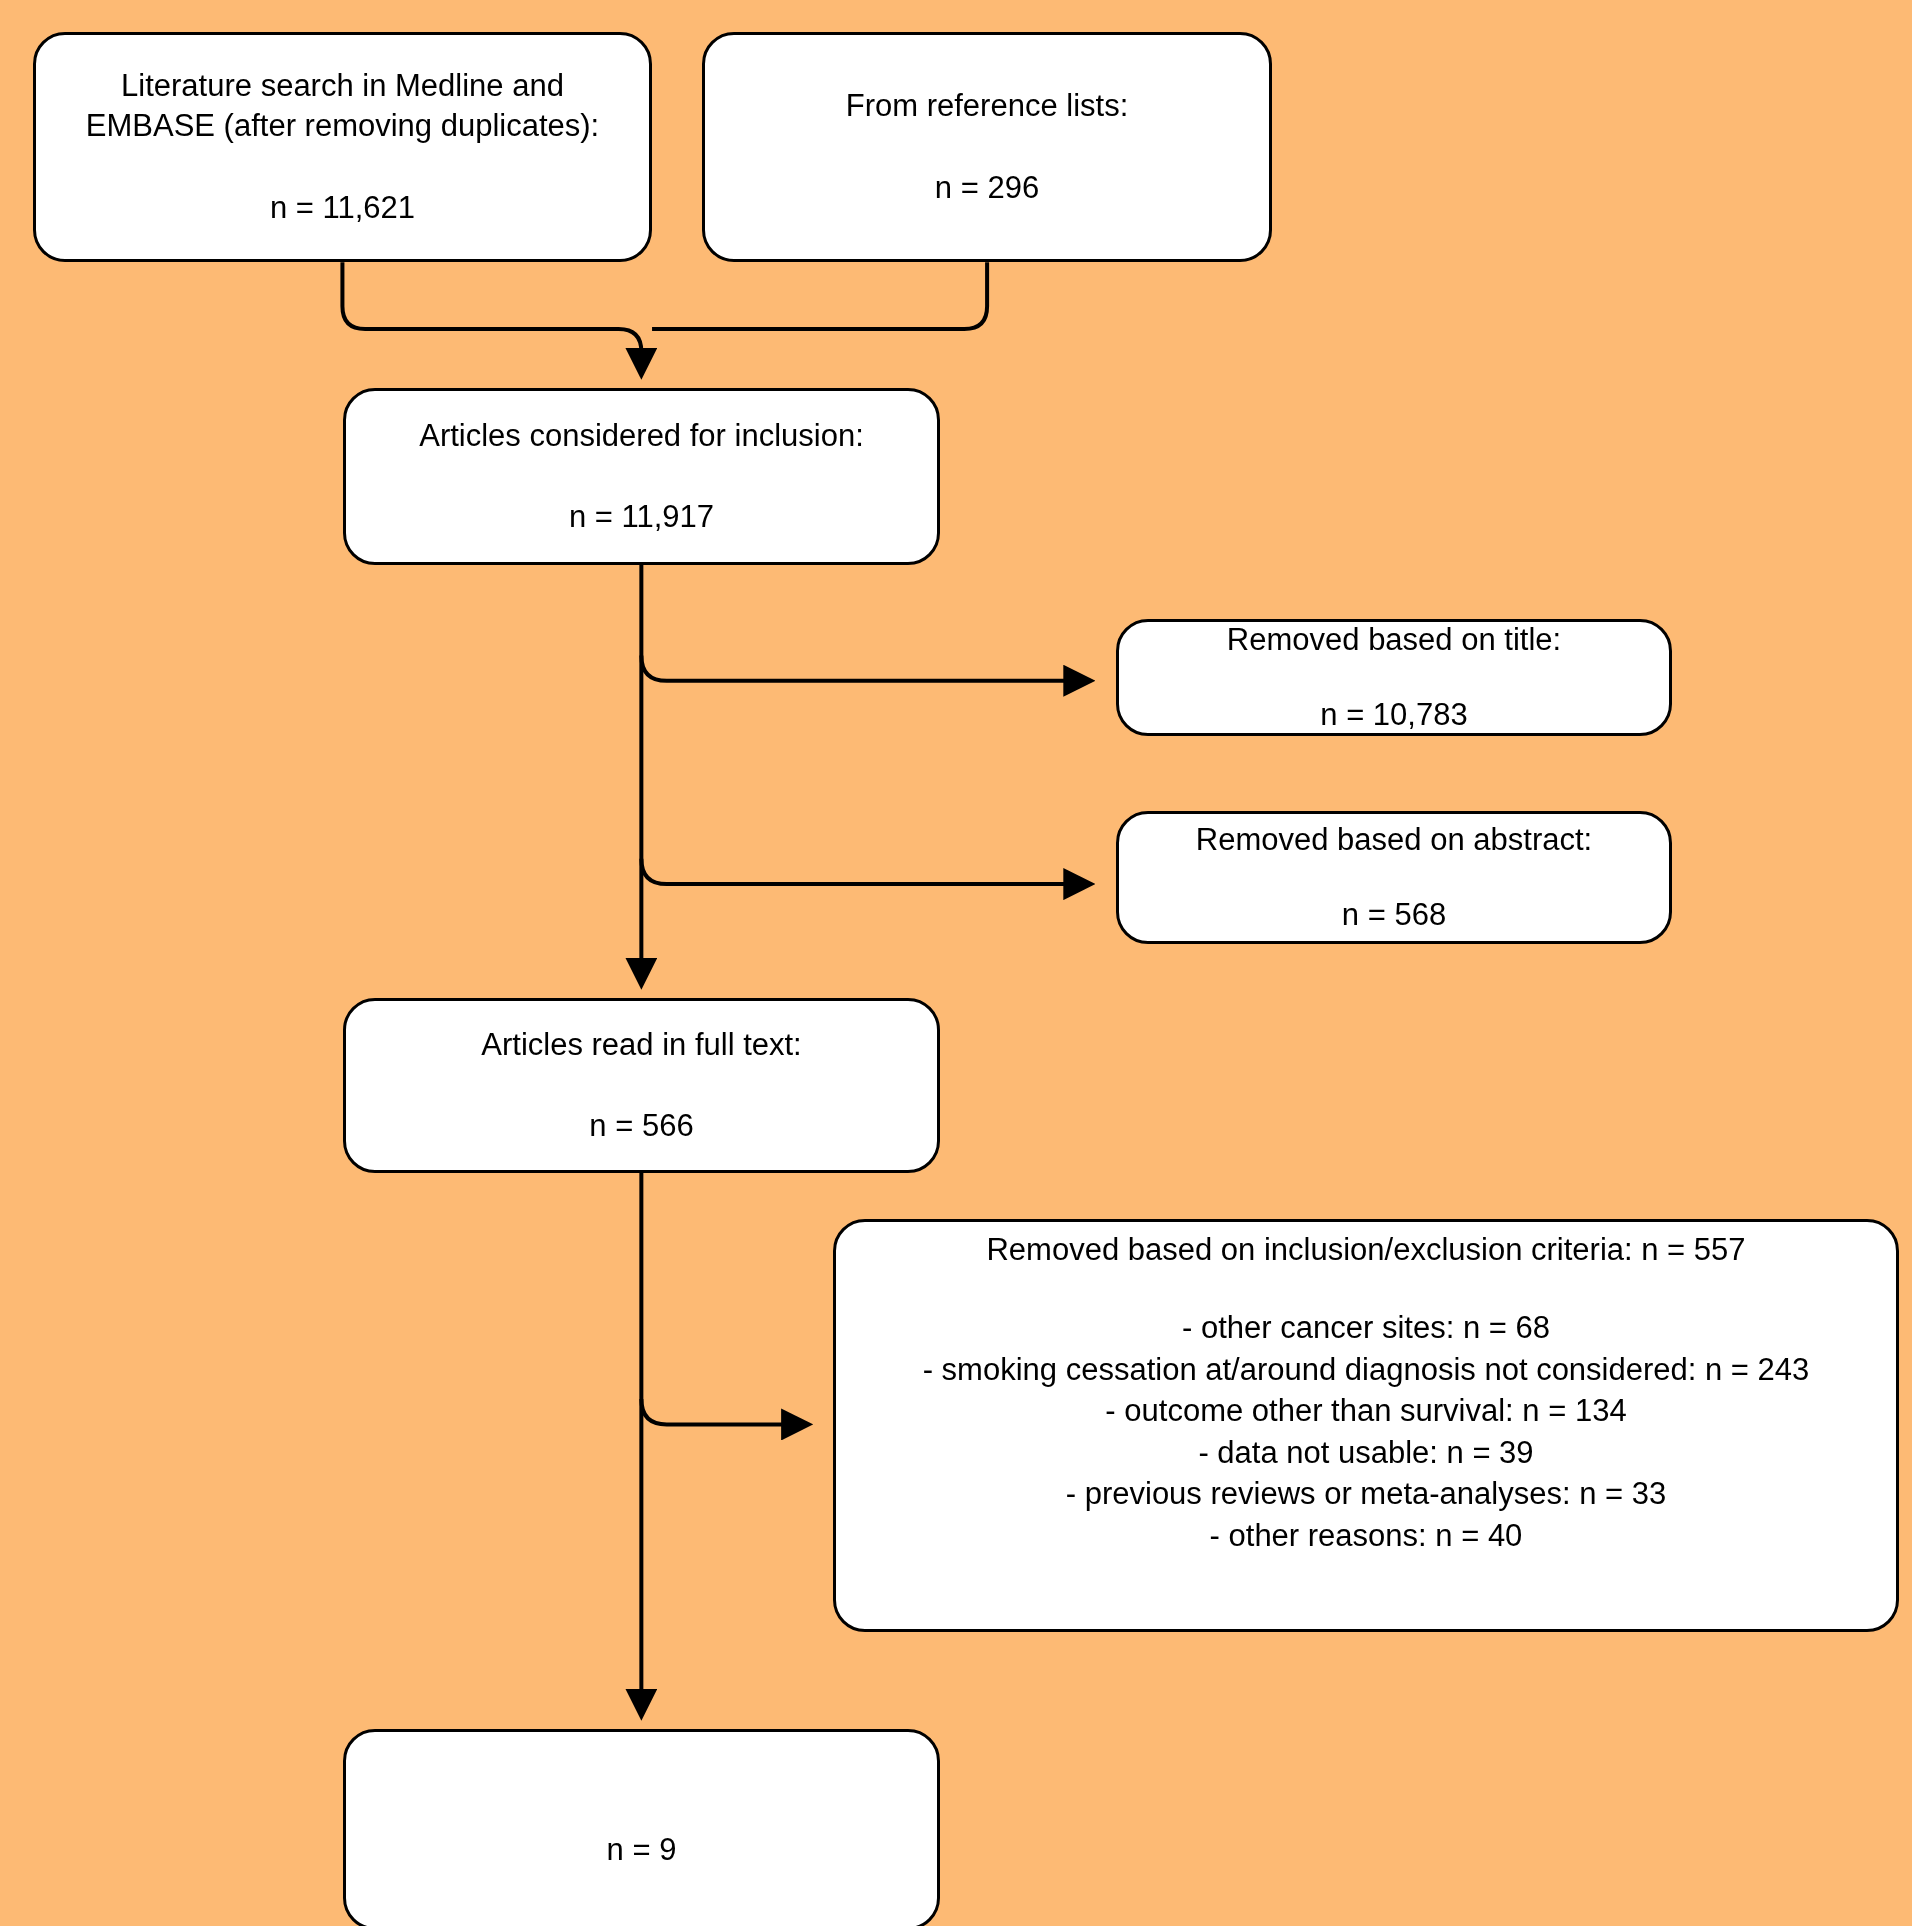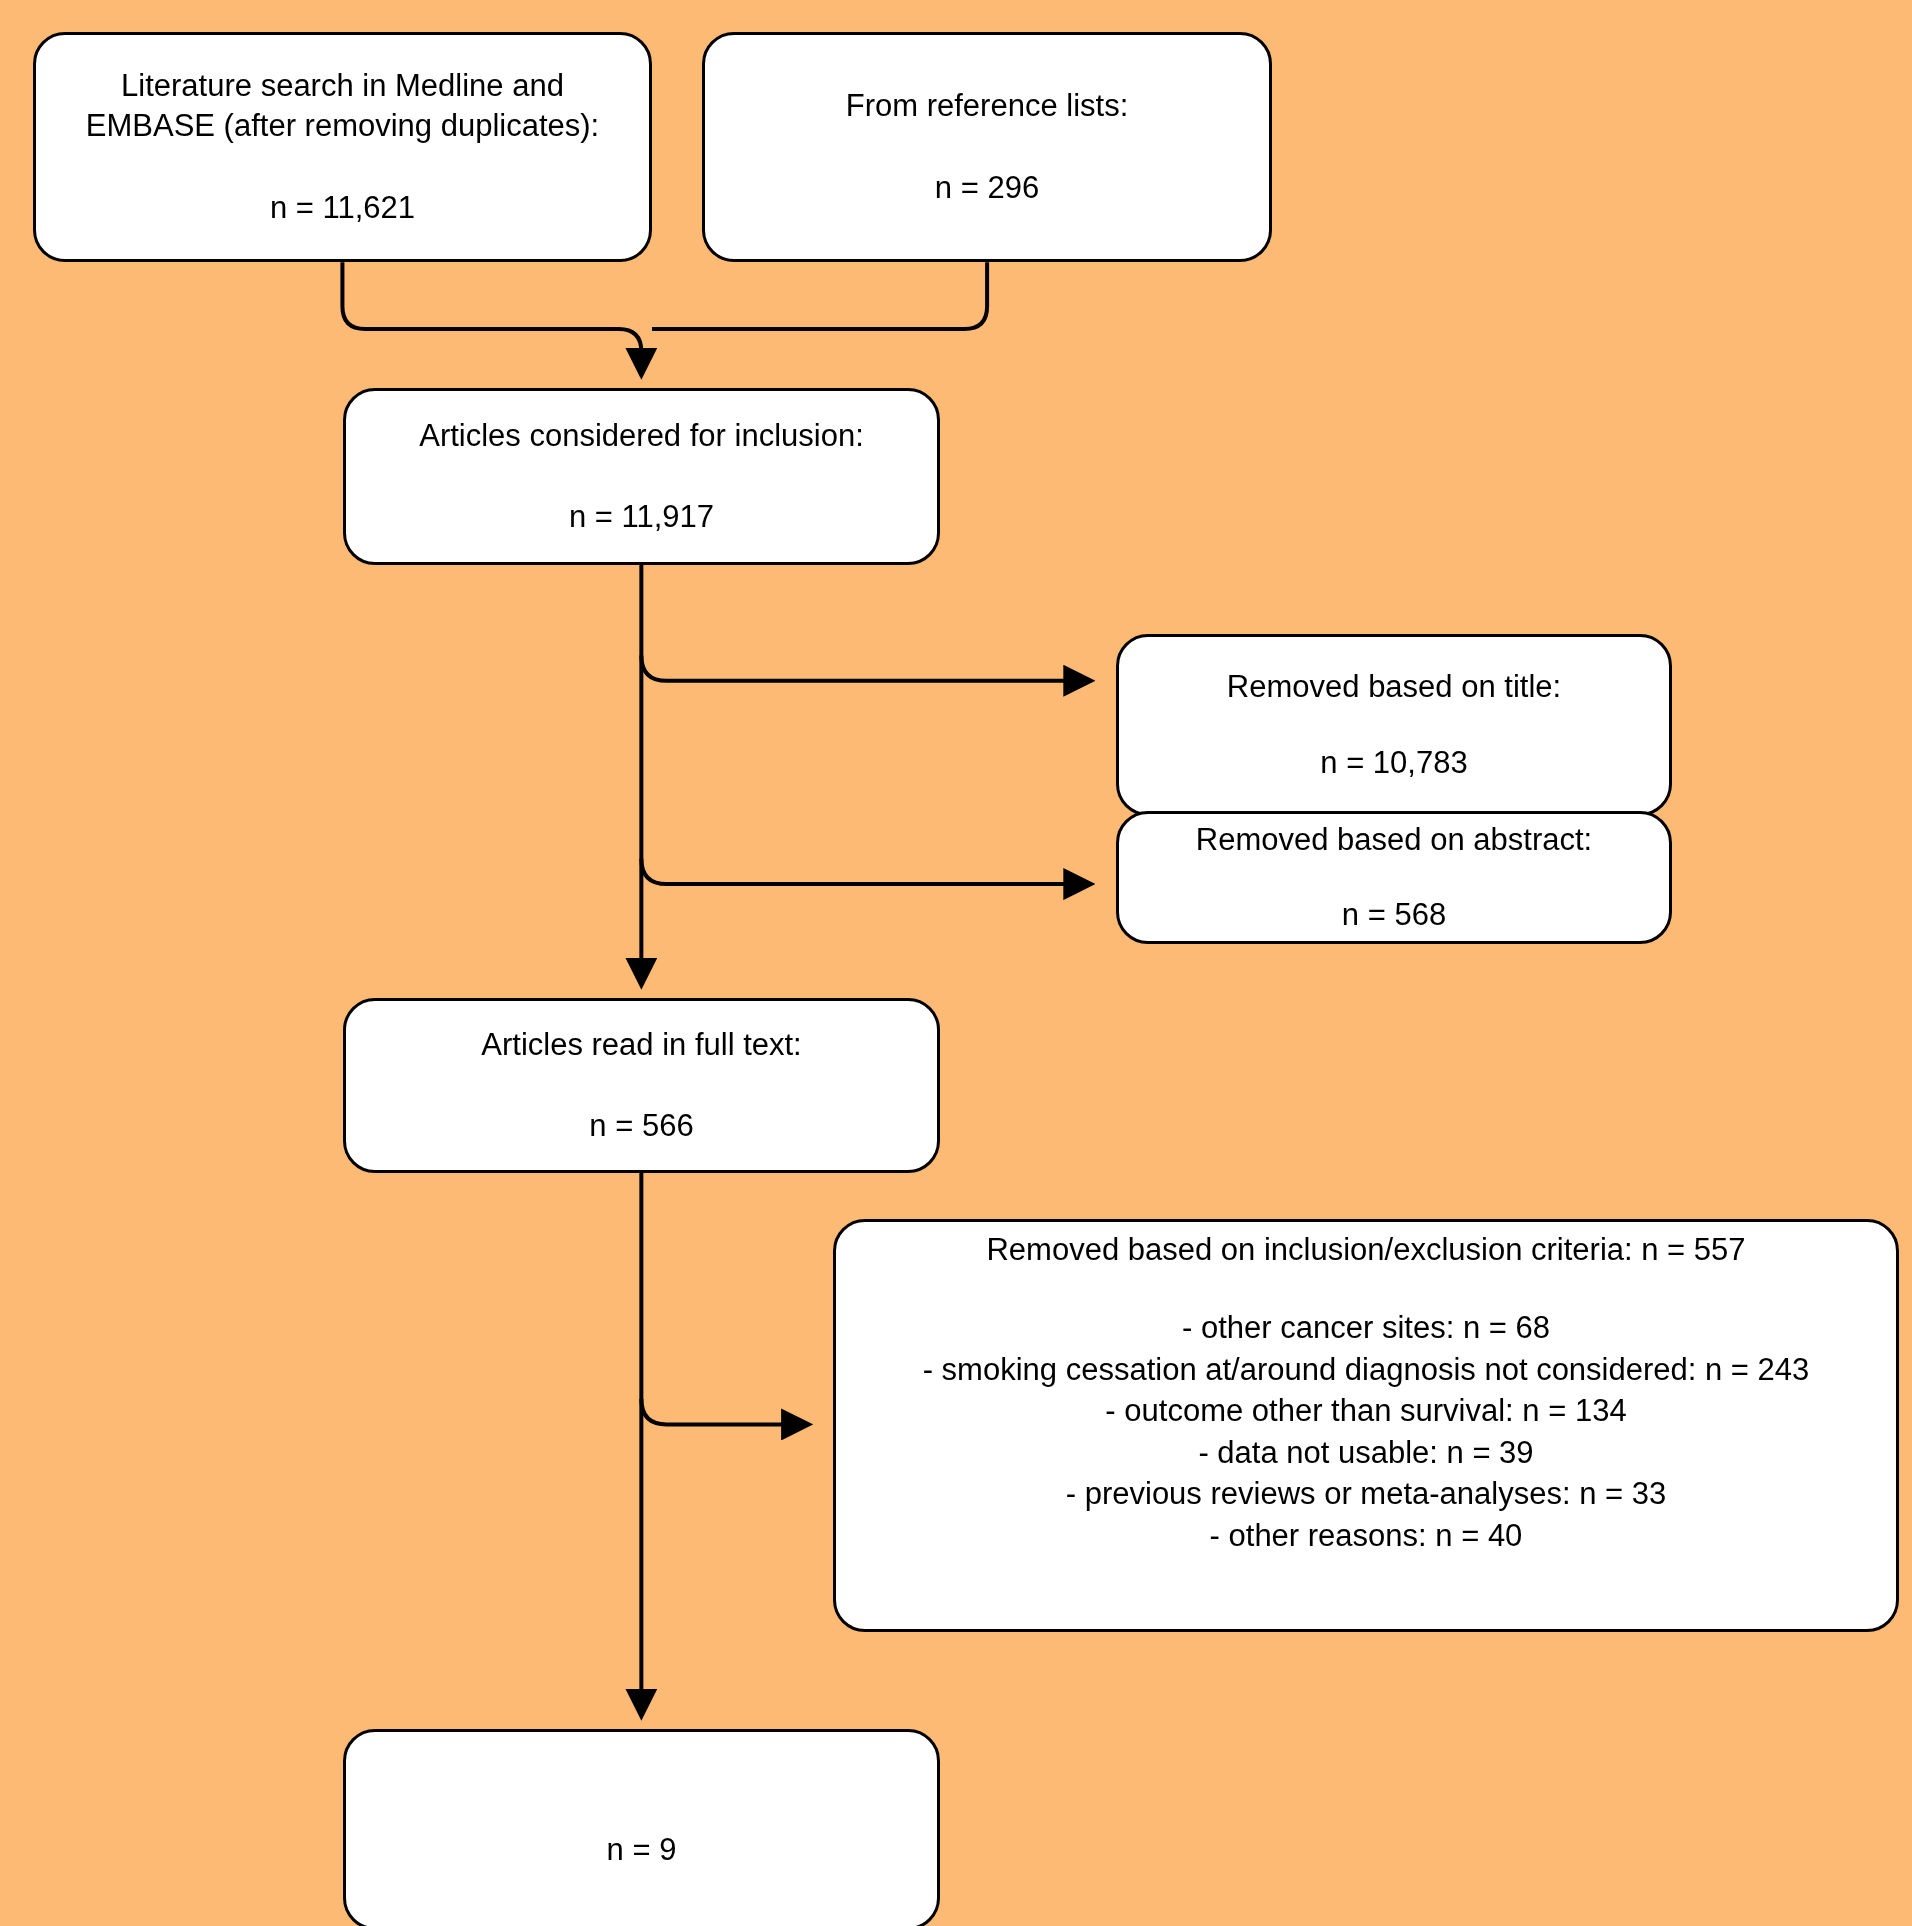--- a/index.html
+++ b/index.html
@@ -99,21 +99,21 @@
   <div class="node" style="left:702px; top:32px; width:570px; height:230px;">
     <div class="title">From reference lists:</div>
     <div class="count">n = 296</div>
   </div>
 
   <div class="node" style="left:343px; top:388px; width:597px; height:177px;">
     <div class="title">Articles considered for inclusion:</div>
     <div class="count">n = 11,917</div>
   </div>
 
-  <div class="node tight" style="left:1116px; top:634px; width:556px; height:182px;">
+  <div class="node tight" style="left:1116px; top:619px; width:556px; height:117px;">
     <div class="title">Removed based on title:</div>
     <div class="count">n = 10,783</div>
   </div>
 
   <div class="node tight" style="left:1116px; top:811px; width:556px; height:133px;">
     <div class="title">Removed based on abstract:</div>
     <div class="count">n = 568</div>
   </div>
 
   <div class="node" style="left:343px; top:998px; width:597px; height:175px;">

